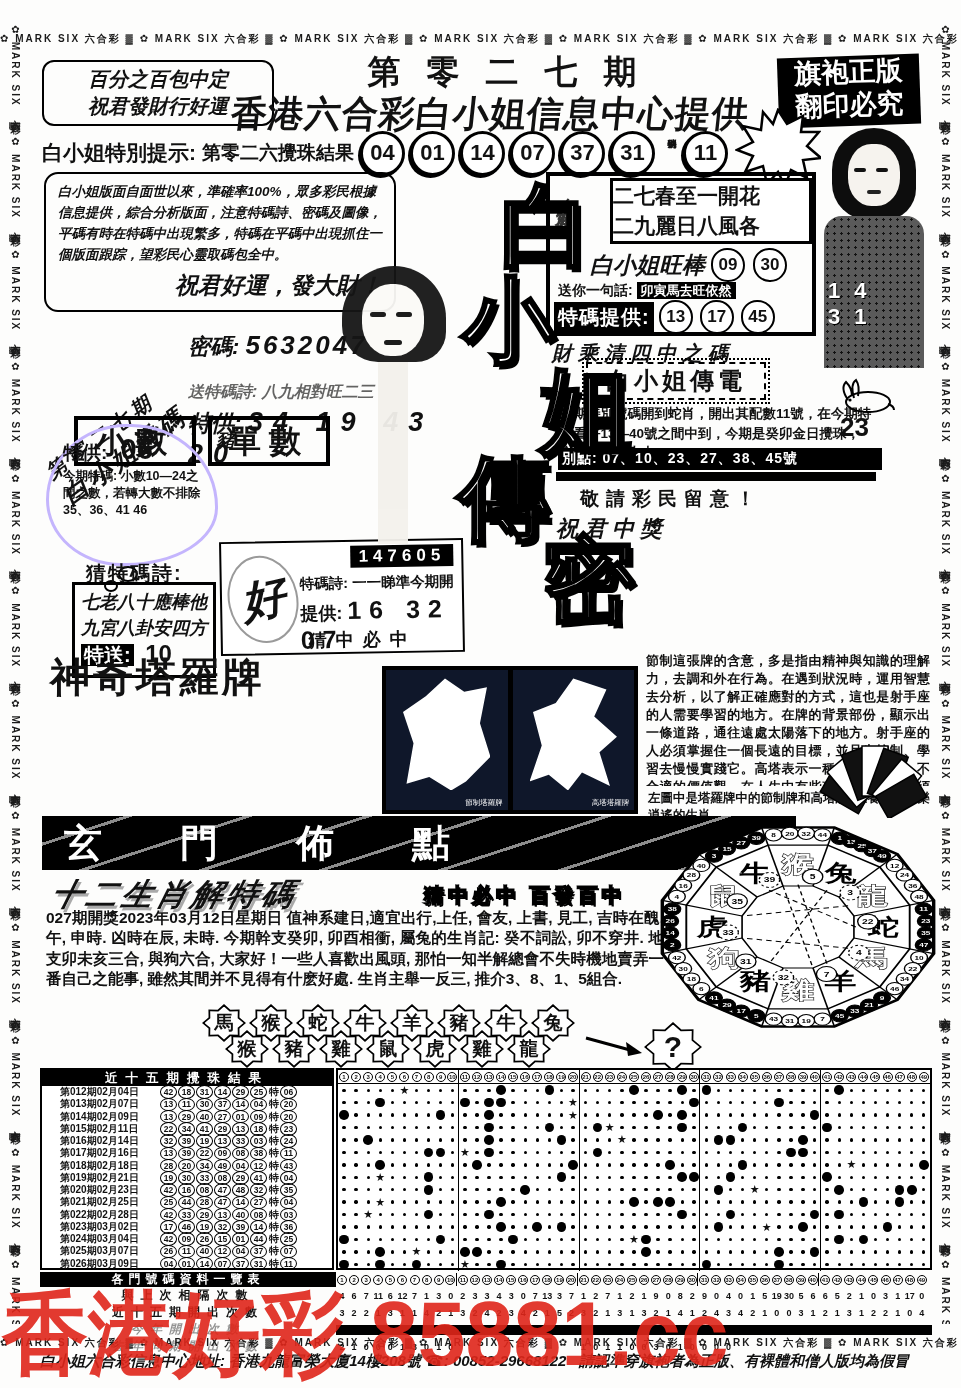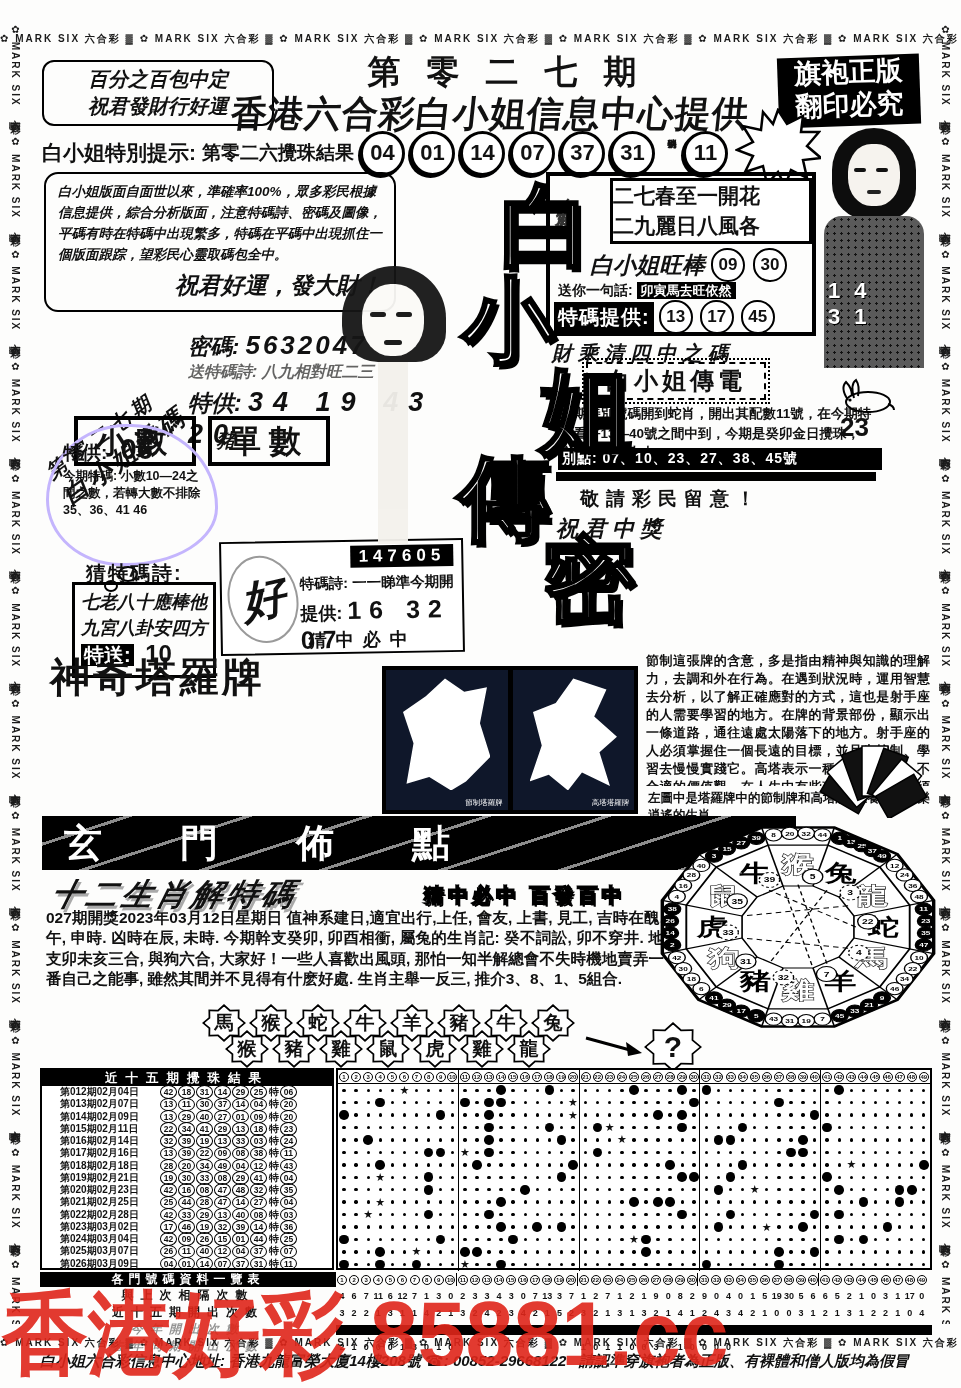--- a/index.html
+++ b/index.html
@@ -41,21 +41,21 @@
   .photo .dress{position:absolute;left:6px;top:88px;width:100px;height:152px;
         background:radial-gradient(#111 22%,transparent 24%) 0 0/7px 7px,#5a5a5a;border-radius:18px 18px 0 0;}
   .photo .ph-nums{position:absolute;left:10px;top:150px;color:#fff;font-size:22px;font-weight:900;
         letter-spacing:14px;text-shadow:1px 1px 0 #000;}
   
   .intro-box{left:44px;top:172px;width:352px;height:140px;border:2px solid #000;border-radius:14px;
         padding:8px 12px;font-size:13.5px;font-weight:700;line-height:1.55;box-sizing:border-box;font-style:italic;}
   .intro-wish{text-align:right;font-size:23px;font-weight:900;margin-top:2px;}
   .secret{left:188px;top:330px;width:310px;}
   .secret .l1{font-size:22px;font-weight:800;font-style:italic;}
-  .secret .l2{font-size:16px;font-weight:700;opacity:.65;margin-top:0;font-style:italic;}
+  .secret .l2{font-size:16px;font-weight:700;opacity:.65;margin-top:20px;font-style:italic;}
   .secret .l3{font-size:23px;font-weight:800;margin-top:4px;font-style:italic;}
   .secret .l3 b{font-size:27px;letter-spacing:10px;}
   .diag{left:38px;top:396px;width:210px;transform:rotate(-36deg);font-weight:900;font-style:italic;}
   .diag .d1{font-size:20px;letter-spacing:6px;}
   .diag .d2{font-size:25px;letter-spacing:4px;}
   
   .gift{left:546px;top:172px;width:270px;height:164px;border:4px solid #000;box-sizing:border-box;padding:3px;}
   .gift-side{position:absolute;left:3px;top:6px;writing-mode:vertical-rl;text-orientation:upright;
         font-size:20px;font-weight:800;font-style:italic;opacity:.85;letter-spacing:4px;height:120px;}
   .couplet{position:absolute;left:60px;top:2px;width:196px;border:3px solid #000;

